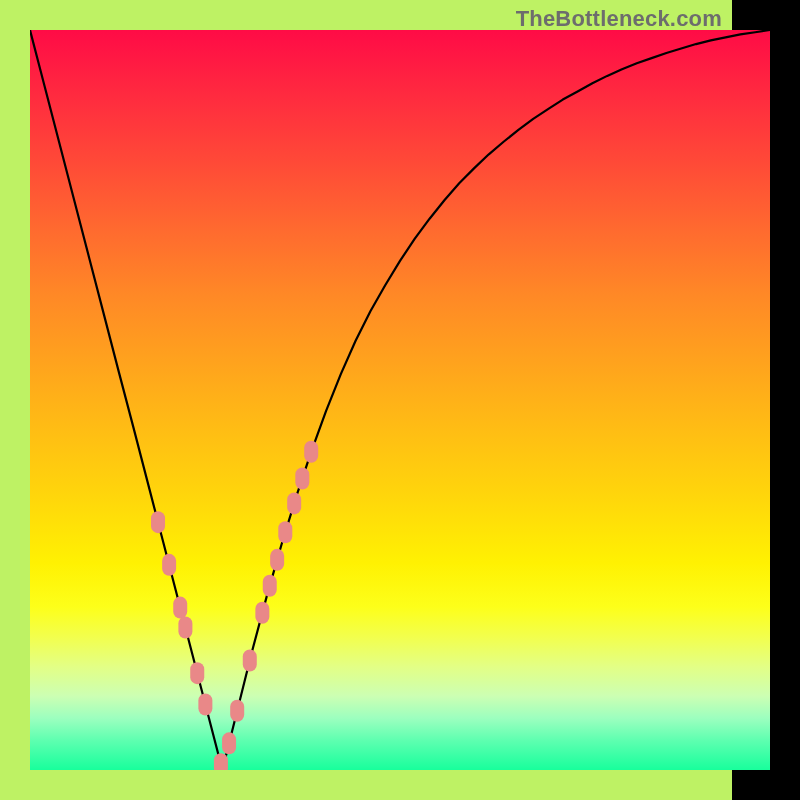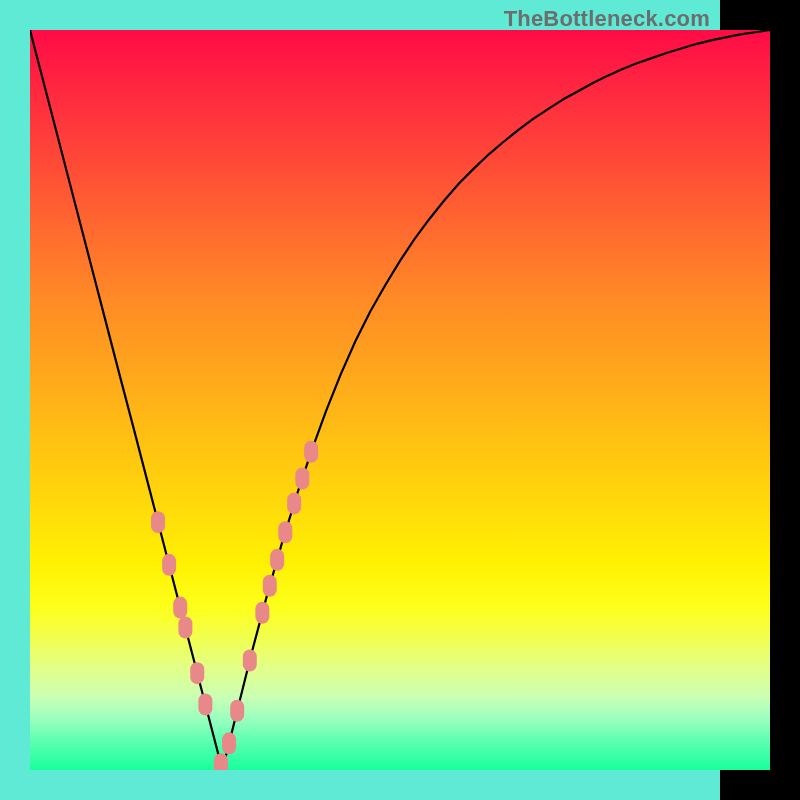--- a/index.html
+++ b/index.html
@@ -7,21 +7,22 @@
     padding: 0;
     width: 800px;
     height: 800px;
     background: #000;
     overflow: hidden;
   }
   .chart-container {
     position: relative;
     width: 720px;
     height: 800px;
-    background: #5eead4;
+    background: #bef264;
+    padding-left: 12px;
   }
   .plot-area {
     position: absolute;
     left: 30px;
     top: 30px;
     width: 740px;
     height: 740px;
     background: linear-gradient(to bottom,
       #ff0b46 0%,
       #ff2b3f 9%,

